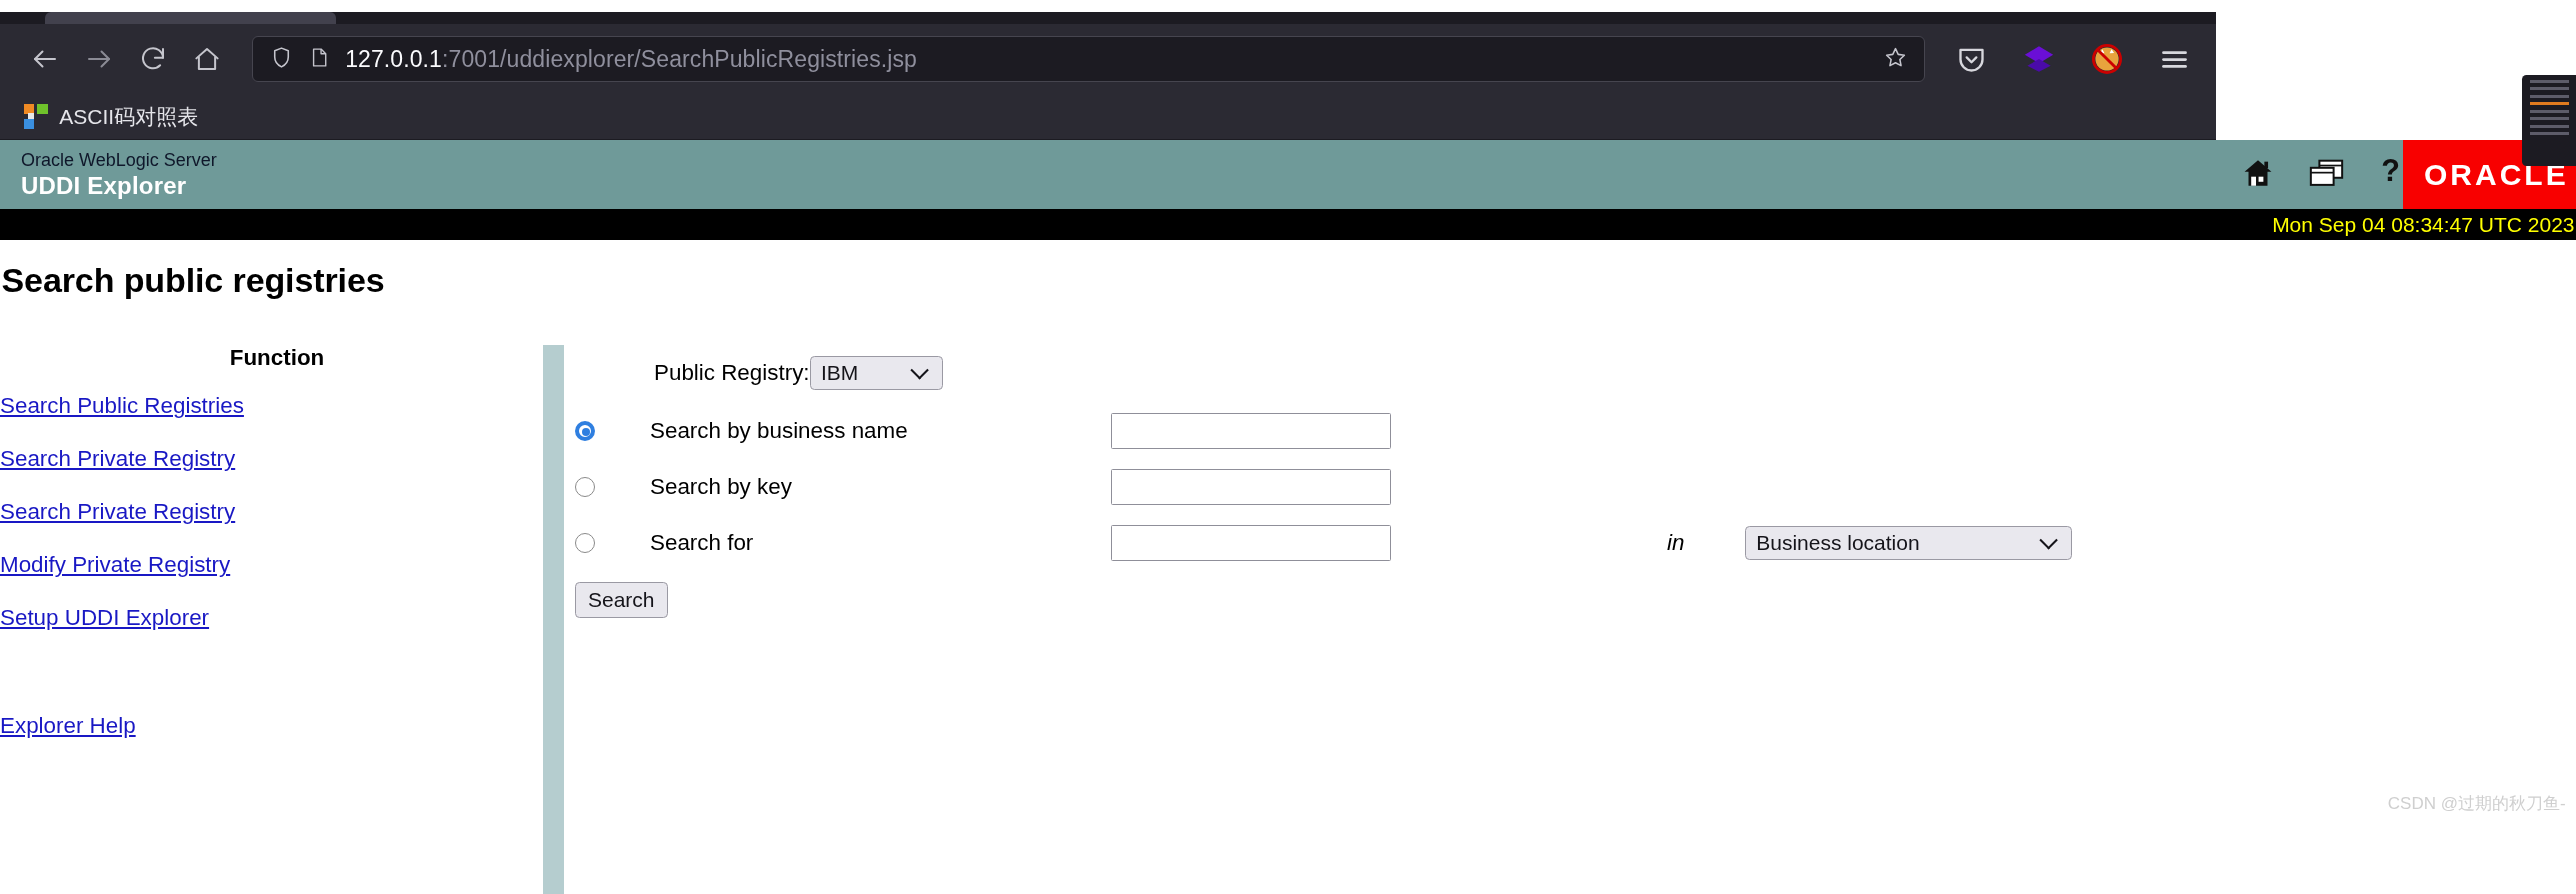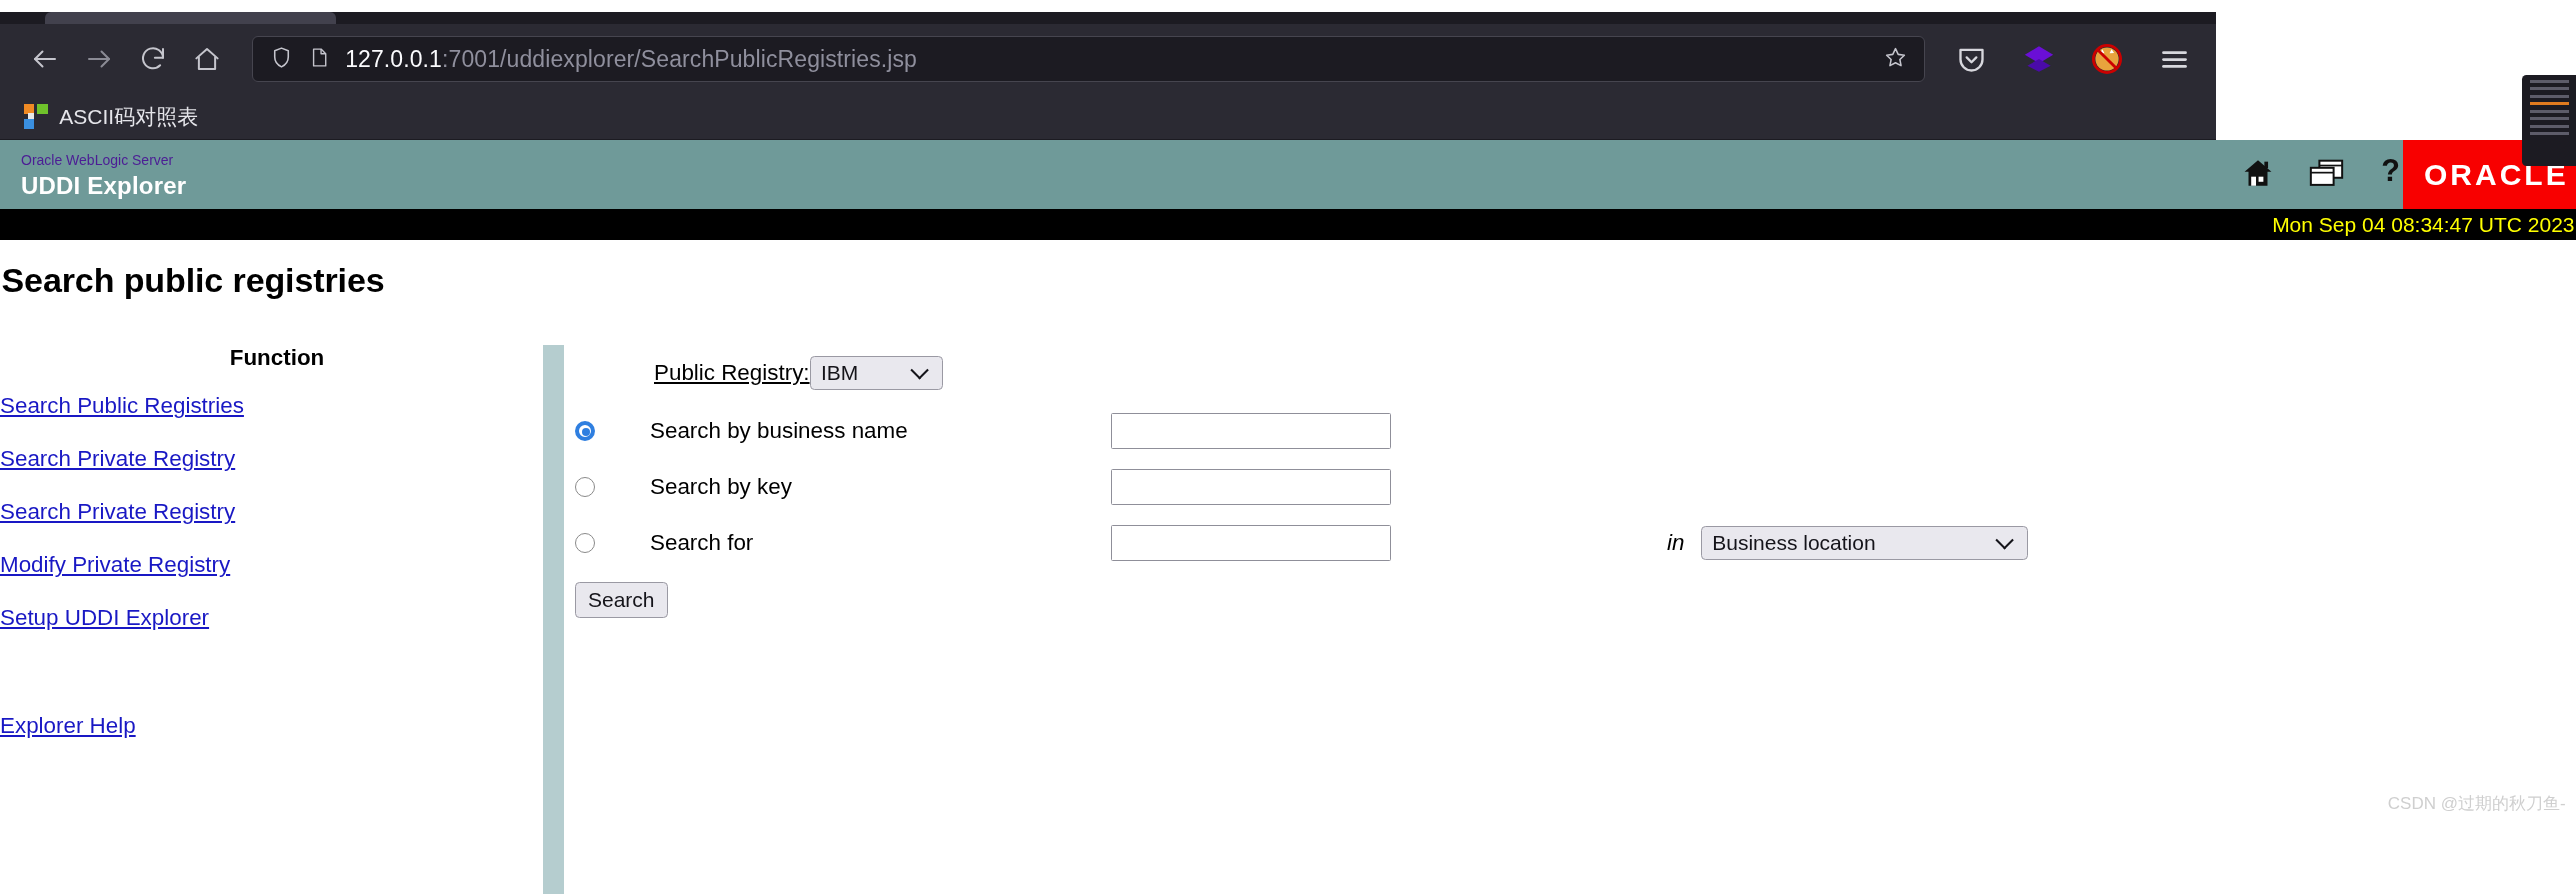--- a/index.html
+++ b/index.html
@@ -61,21 +61,21 @@
   .bm-label { color:#e5e5ea; font-size:21px; white-space:nowrap; }
 
   
   .page { position:relative; width:2576px; height:657px; background:#fff; }
 
   .wl-banner {
     position:relative; height:69px; background:#6f9a99;
     display:flex; align-items:center;
   }
   .wl-titles { padding-left:21px; }
-  .wl-small { color:#4c1d95; font-size:14px; line-height:22.4px; }
+  .wl-small { color:#0f172a; font-size:18px; line-height:22.4px; }
   .wl-big { color:#ffffff; font-size:24px; font-weight:bold; line-height:28px; letter-spacing:0.2px; }
   .wl-icons {
     position:absolute; right:173px; top:0; height:69px;
     display:flex; align-items:center; gap:33px;
   }
   .oracle-logo {
     position:absolute; right:0; top:0; width:173px; height:69px;
     background:#f80000; display:flex; align-items:center; overflow:hidden;
   }
   .oracle-word {
@@ -118,38 +118,38 @@
   .radio {
     width:20px; height:20px; border-radius:50%;
     border:1.5px solid #8a8a8a; background:#fff; display:block; position:relative;
   }
   .radio.on { border:4.5px solid #2f7fe0; background:#fff; }
   .radio.on::after {
     content:""; position:absolute; left:3px; top:3px; width:8.2px; height:8.2px;
     border-radius:50%; background:#2f7fe0;
   }
   .flabel { font-size:22.4px; color:#000; white-space:nowrap; }
-  .lbl-reg { padding-left:36px;text-decoration:underline; }
+  .lbl-reg { padding-left:36px; }
   .lbl-w { width:493px; padding-left:32px; }
 
   .sel {
     -webkit-appearance:none; appearance:none;
     background:#e9e8ee; border:0.7px solid #9a99a3; border-radius:4.5px;
     font-size:21px; color:#15141a; padding:4.5px 46px 4.5px 10.4px;
     font-family:"Liberation Sans", sans-serif; line-height:1.1;
     position:relative;
   }
   .selwrap { position:relative; display:inline-block; }
   .selwrap::after {
     content:""; position:absolute; right:16.4px; top:50%; width:11.2px; height:11.2px;
     border-right:2.2px solid #15141a; border-bottom:2.2px solid #15141a;
     transform:translateY(-70%) rotate(45deg); pointer-events:none;
   }
   .sel-reg { width:133px; }
-  .sel-in { width:327px; }
+  .sel-in { width:327px;margin-left:44px; }
 
   .txtinput {
     width:280px; height:36px; border:0.7px solid #8f8f99; background:#fff;
     border-radius:1.5px; font-size:21px; padding:0 6px;
     font-family:"Liberation Sans", sans-serif;
   }
   .in-word { font-size:22.4px; color:#000; margin:0 16.4px 0 276px;font-style:italic; }
 
   .btnrow { height:58px; display:flex; align-items:center; }
   .searchbtn {

